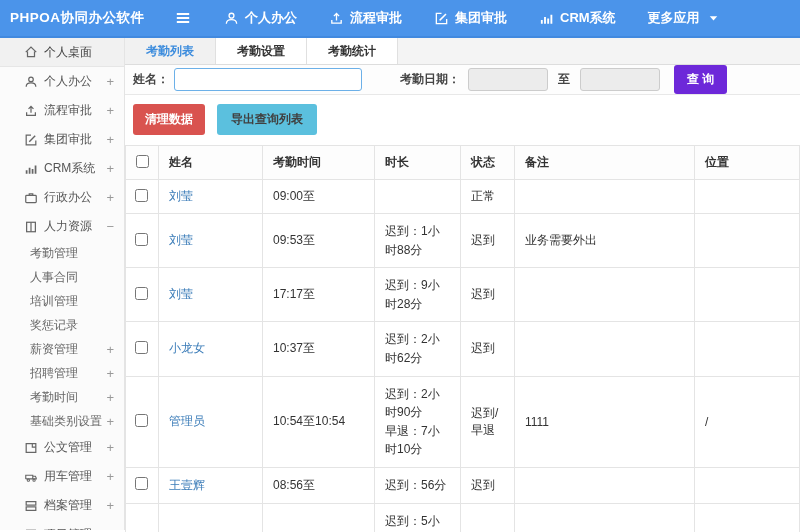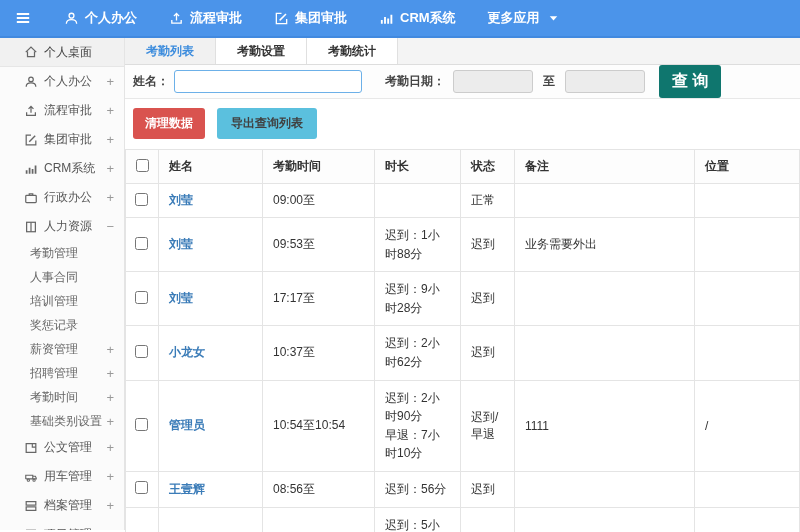--- a/index.html
+++ b/index.html
@@ -34,54 +34,55 @@
 
   
   .tabstrip { height:27px; background:#f4f4f4; border-bottom:1px solid #ddd; display:flex; }
   .tab { padding:0 21px; line-height:26px; background:#fff; border-right:1px solid #e0e0e0; color:#333; font-weight:bold; cursor:pointer;text-align:center; }
   .tab.active { background:#f1f1f1; color:#3e8ddd; }
 
   
   .filterbar { height:35px; display:flex; align-items:center; padding:0 8px; border-bottom:1px solid #e8e8e8; background:#fdfdfd; }
   .flabel { font-weight:bold; color:#444; white-space:nowrap; }
   .name-input { width:188px; height:23px; border:1px solid #6cb0e8; border-radius:3px; margin:0 10px 0 5px; padding:0 6px; outline:none; font-size:12px; }
-  .flabel.datelbl { margin-left:13px; }
+  .flabel.datelbl { margin-left:28px; }
   .date-input { width:80px; height:23px; background:#ececec; border:1px solid #ccc; border-radius:3px; margin:0 10px 0 8px; padding:0 6px; font-size:12px; }
   .date-input.second { margin:0 14px 0 10px; }
-  .btn-search { background:#0f766e; color:#fff; border:none; border-radius:3px; padding:6px 13px; font-size:16px; font-weight:bold; cursor:pointer; }
+  .btn-search { background:#6d28d9; color:#fff; border:none; border-radius:3px; padding:6px 13px; font-size:12px; font-weight:bold; cursor:pointer; }
 
   
   .actionbar { padding:9px 8px 10px 8px; display:flex; gap:12px; }
   .btn-danger { background:#d9534f; color:#fff; border:none; border-radius:3px; padding:7px 12px; font-size:12px; font-weight:bold; cursor:pointer; }
   .btn-info { background:#5bc0de; color:#404040; border:none; border-radius:3px; padding:7px 14px; font-size:12px; font-weight:bold; cursor:pointer; }
 
   
   table.grid { width:100%; border-collapse:collapse; table-layout:fixed; font-size:12px; }
   .grid th, .grid td { border:1px solid #e4e4e4; padding:8px 10px; text-align:left; vertical-align:middle; overflow:hidden; }
   .grid th { font-weight:bold; color:#333; background:#fdfdfd; }
   .grid td { color:#333; }
   .col-check { width:33px; text-align:center; }
-  .col-name  { width:104px;font-weight:bold; }
+  .col-name  { width:104px; }
   .col-time  { width:112px; }
   .col-dur   { width:86px; }
   .col-status{ width:54px; }
   .col-note  { width:180px; }
   .grid td.col-check { text-align:left; padding-left:9px; }
   .grid input[type="checkbox"] { width:13px; height:13px; }
   .name-link { color:#3b7cb8; text-decoration:none; cursor:pointer; }
   .dur-cell { white-space:pre-line; line-height:1.55; }
   .status-late { color:#d9534f; }
   .status-normal { color:#333; }
 </style>
 </head>
 <body>
 
 <div class="app">
 
   <header class="topbar">
+    <div class="logo">PHPOA协同办公软件</div>
     <div class="hamburger">
         <svg viewBox="0 0 16 16">
           <path d="M2.5 4.5h11M2.5 8h11M2.5 11.5h11" fill="none" stroke="currentColor" stroke-width="1.7"></path>
         </svg>
       </div>
     <nav class="topnav" id="topnav">
   <a class="nav-item">
           <span class="nav-icon">
             <svg viewBox="0 0 16 16">
               <circle cx="8" cy="5" r="2.6" fill="none" stroke="currentColor" stroke-width="1.4"></circle>

